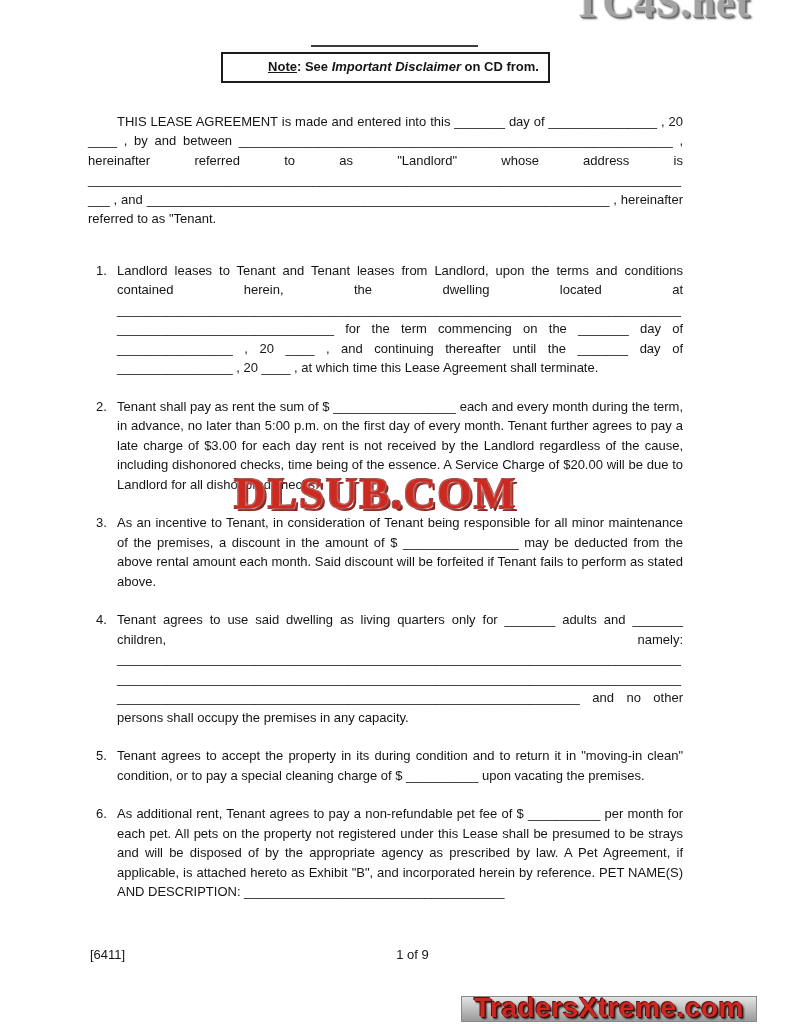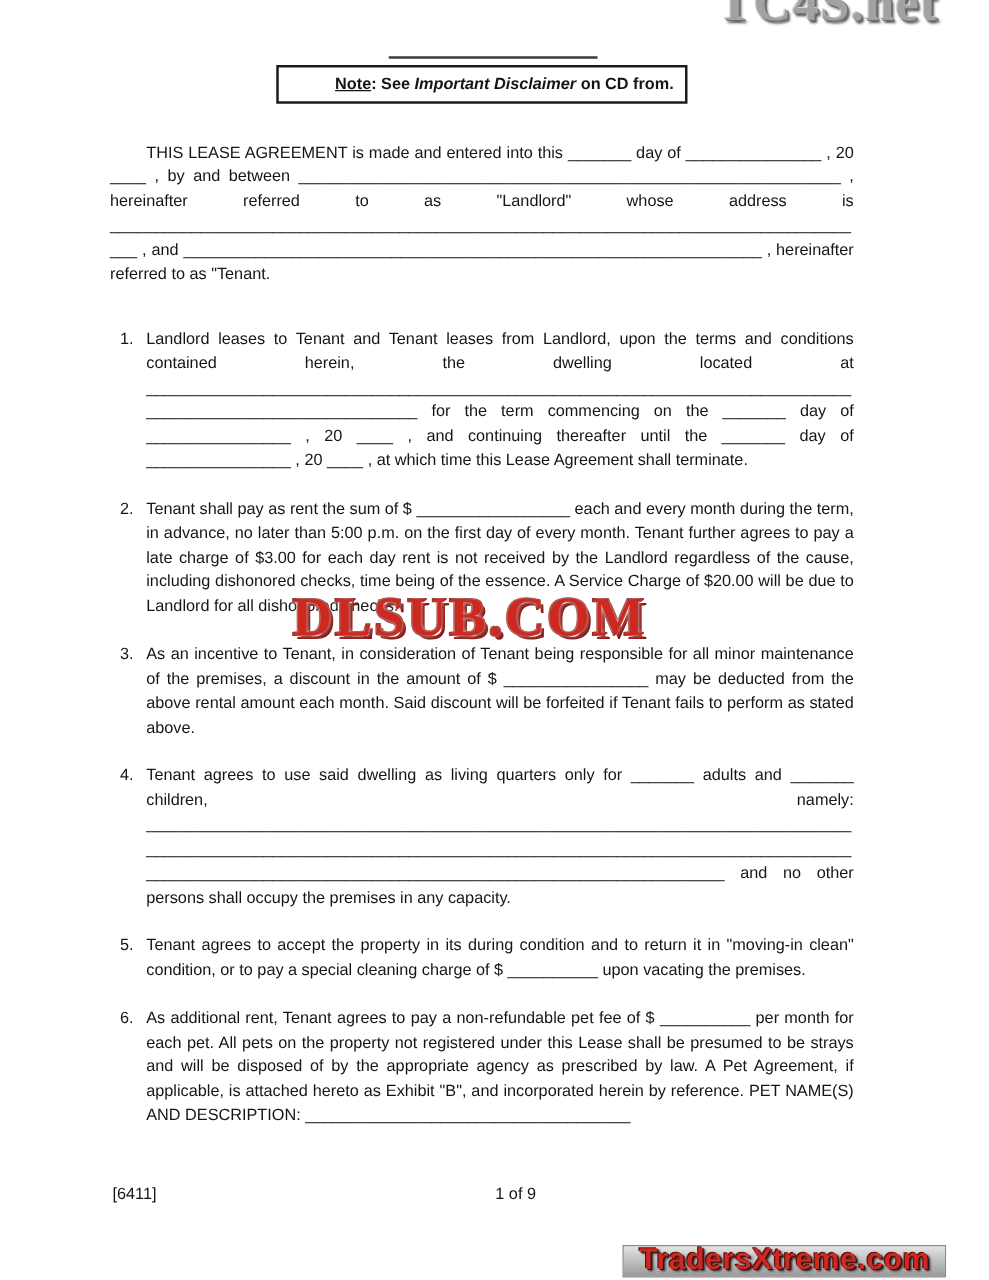--- a/index.html
+++ b/index.html
@@ -100,21 +100,21 @@
   }
   
   .traders-watermark {
     position: absolute;
     right: 0;
     bottom: 2px;
     padding: 1px 12px 4px;
     background: linear-gradient(180deg, #e4e4e4 0%, #c2c2c2 45%, #9a9a9a 100%);
     border: 1px solid #8a8a8a;
     font-weight: bold;
-    font-size: 24px;
+    font-size: 28px;
     letter-spacing: 0.5px;
     color: #cf2823;
     text-shadow: 1px 1px 0 #3c0b08, -1px -1px 0 #5c100b, 2px 2px 2px #222222;
     white-space: nowrap;
   }
 </style>
 </head>
 <body>
 
 <div class="page">

